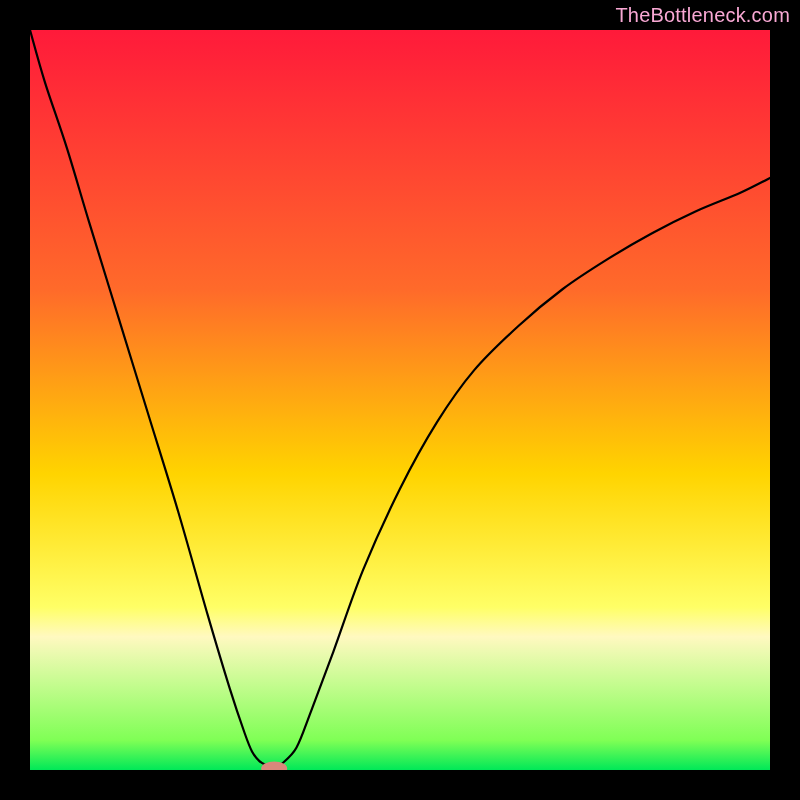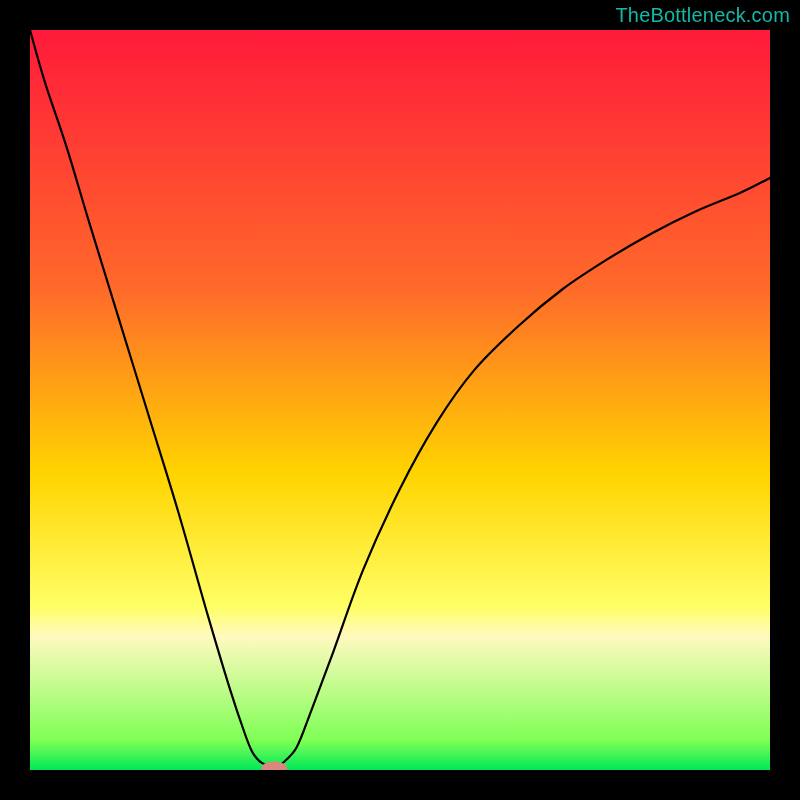--- a/index.html
+++ b/index.html
@@ -8,21 +8,21 @@
     width: 800px;
     height: 800px;
     background: #000;
     position: relative;
     font-family: Arial, Helvetica, sans-serif;
   }
   .watermark {
     position: absolute;
     top: 4px;
     right: 10px;
-    color: #14b8a6;
+    color: #f9a8d4;
     font-size: 20px;
     font-weight: 500;
     z-index: 10;
     letter-spacing: 0.2px;
   }
   .plot-frame {
     position: absolute;
     left: 30px;
     top: 30px;
     width: 740px;

